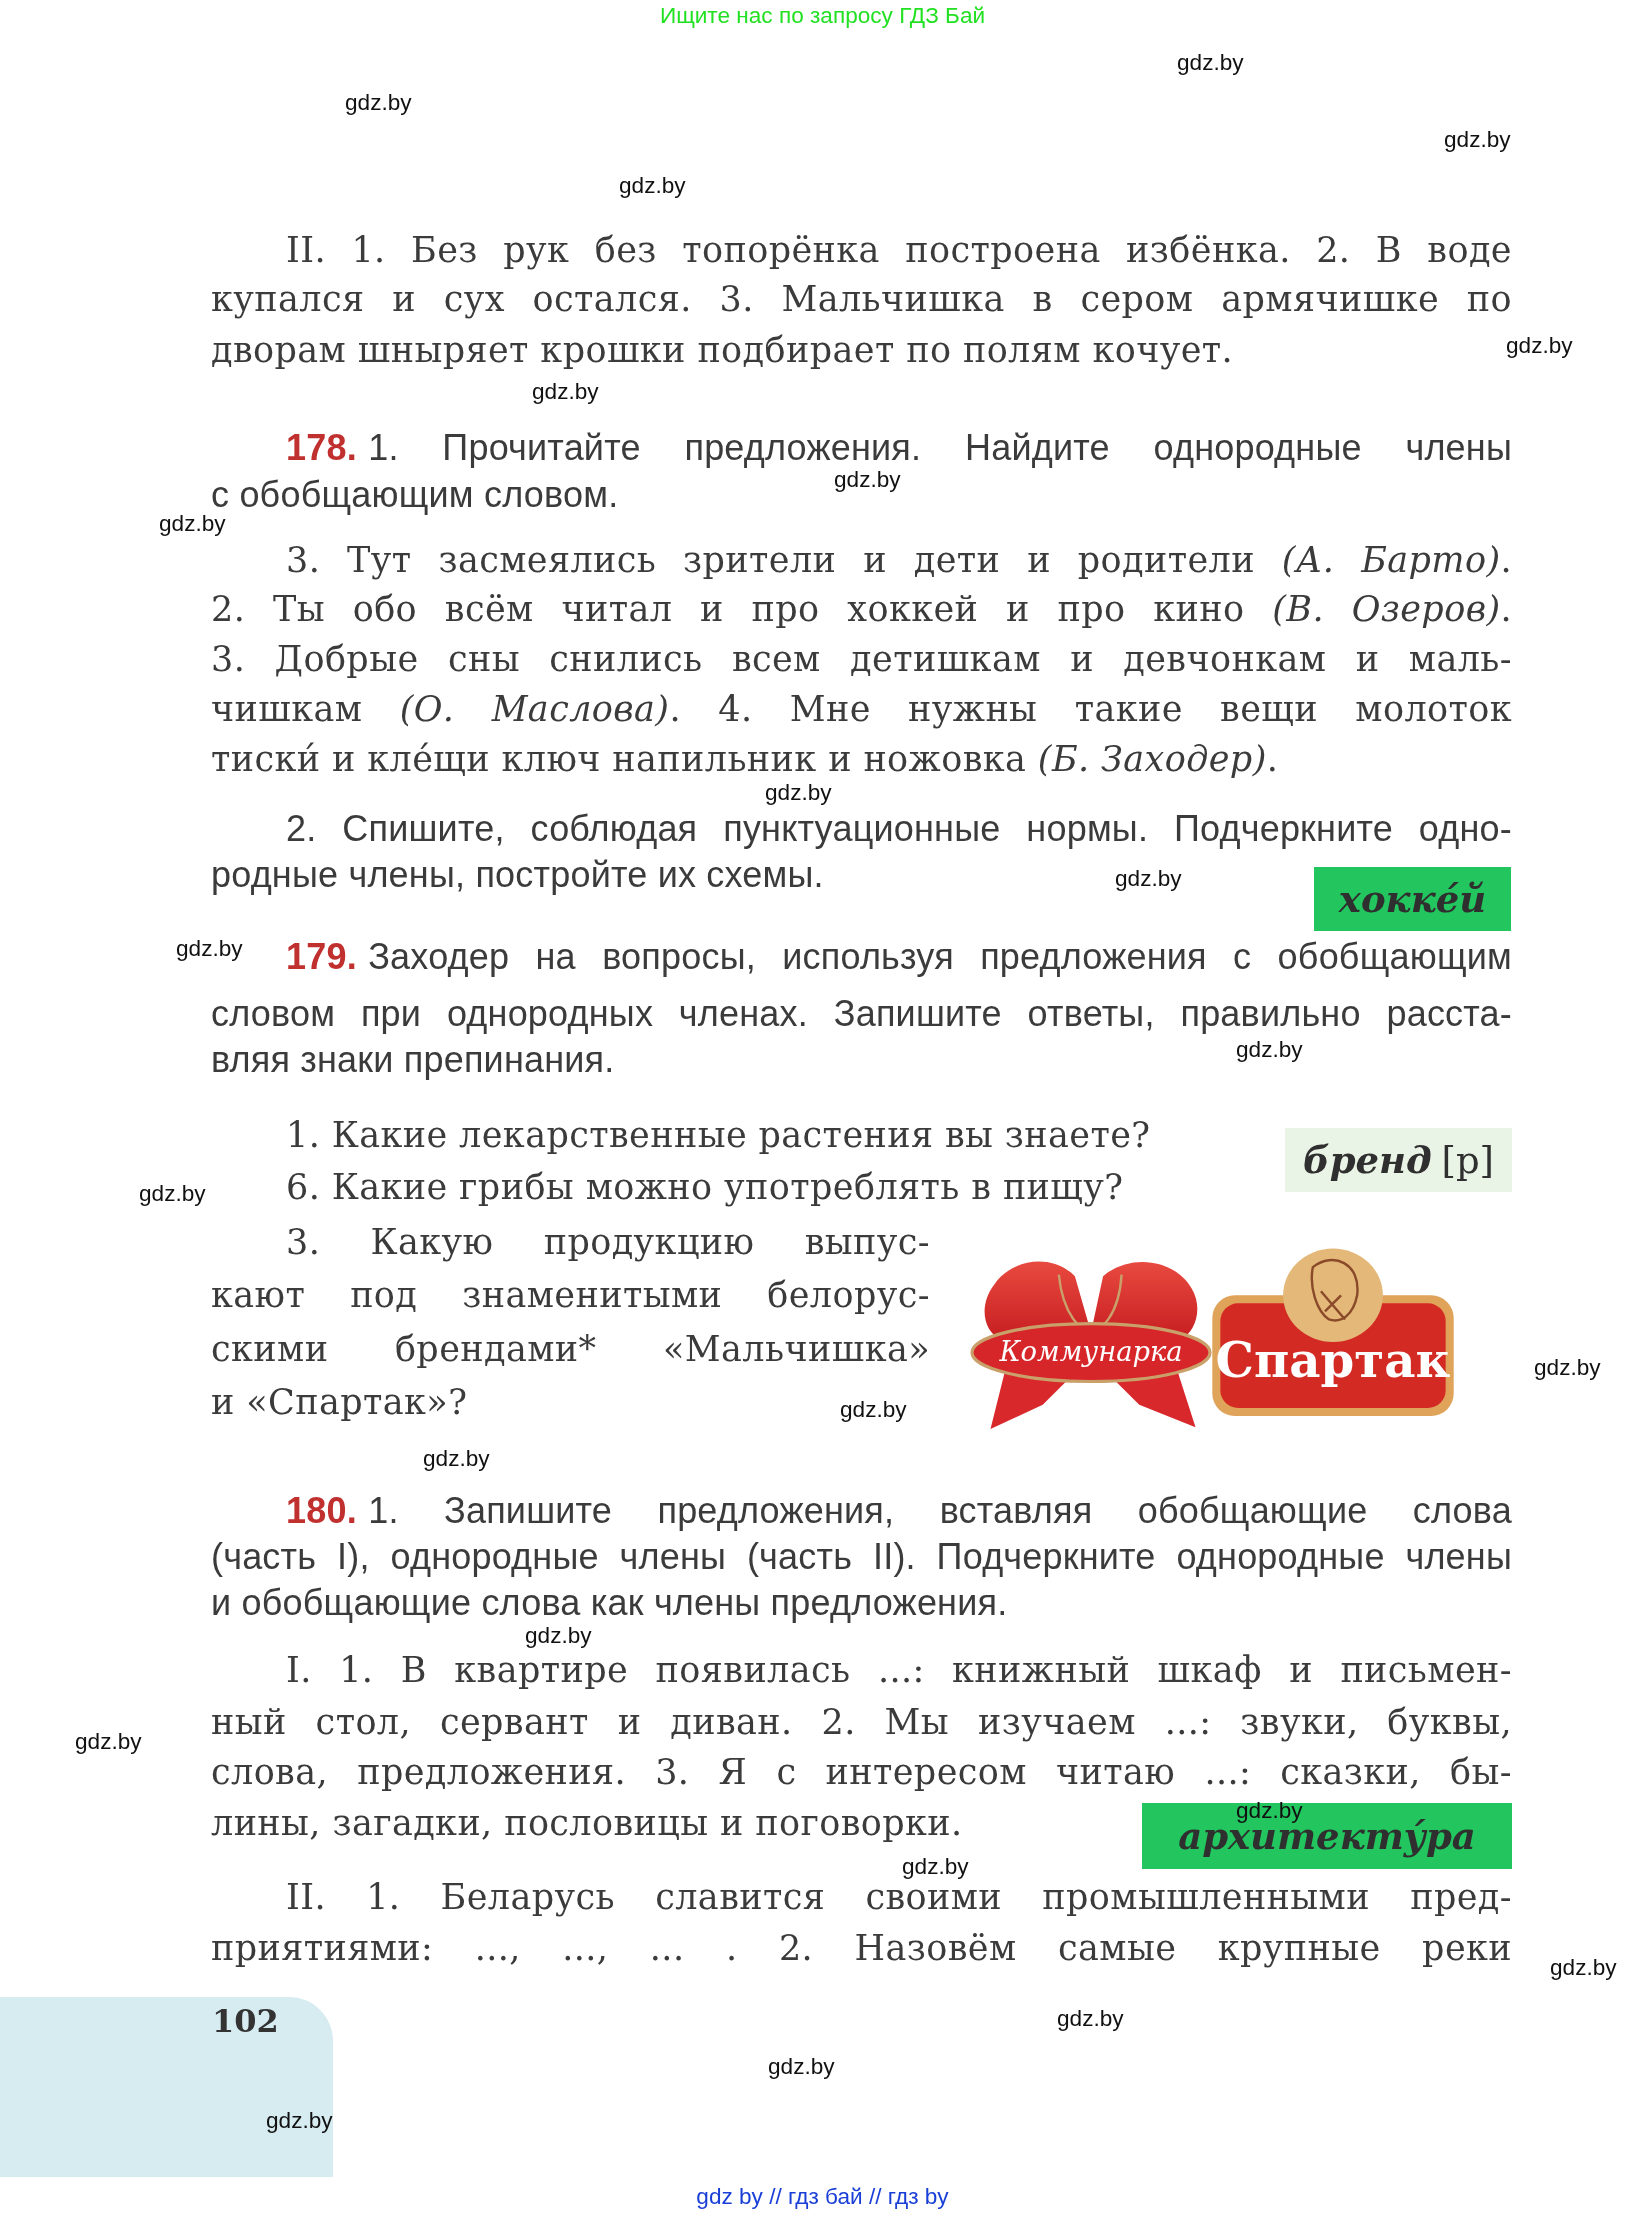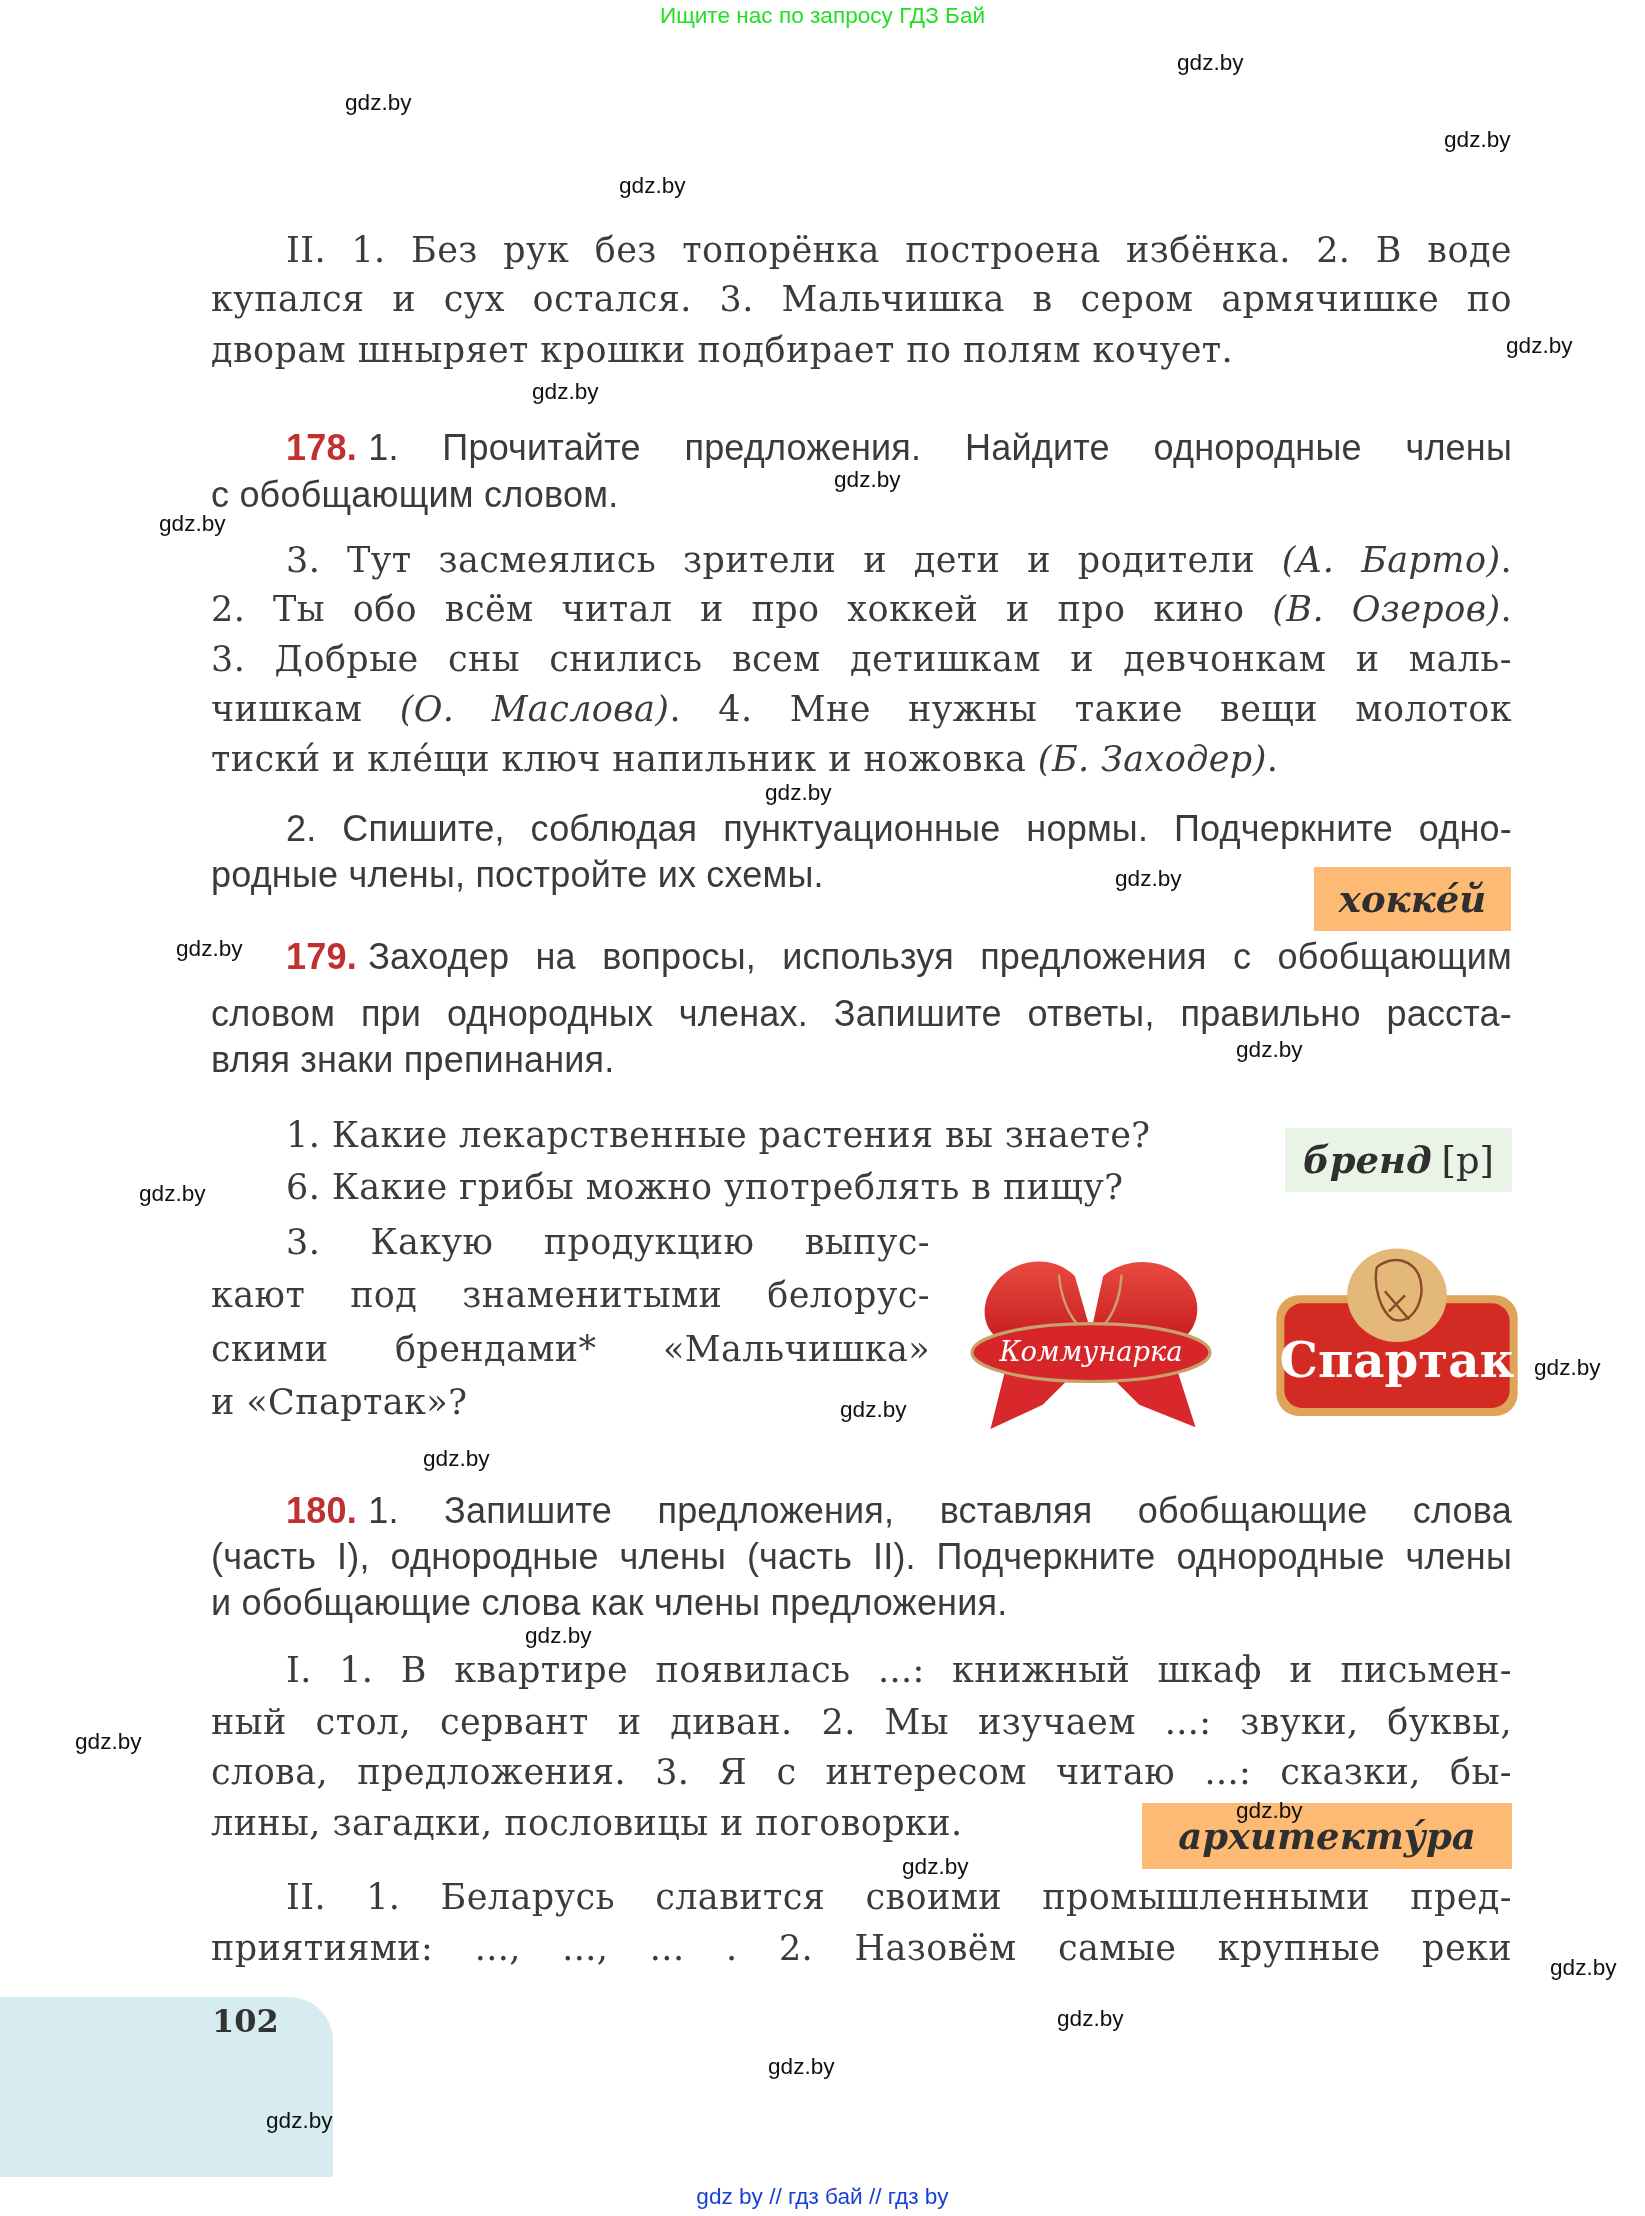--- a/index.html
+++ b/index.html
@@ -7,21 +7,21 @@
   .serif { font-family: "DejaVu Serif", "Liberation Serif", serif; font-size: 35px; letter-spacing: 0.4px; white-space: nowrap; color: #3b3b3b; }
   .sans { font-family: "Liberation Sans", "DejaVu Sans", sans-serif; font-size: 36px; white-space: nowrap; color: #3b3b3b; letter-spacing: 0.2px; }
   .num { color: #c0302f; font-weight: bold; }
   .it { font-style: italic; }
   .line { position: absolute; left: 211px; width: 1301px; line-height: 48px; height: 48px; }
   .just { text-align: justify; text-align-last: justify; }
   .wm { position: absolute; font-family: "Liberation Sans", "DejaVu Sans", sans-serif; font-size: 22.6px; color: #111; white-space: nowrap; text-align: center; }
   .header-note { position: absolute; top: 3.2px; left: 0; width: 1645px; text-align: center; font-family: "Liberation Sans", sans-serif; font-size: 22.6px; color: #22e022; }
   .footer { position: absolute; top: 2184px; left: 0; width: 1645px; text-align: center; font-family: "Liberation Sans", sans-serif; font-size: 22.6px; color: #1a3fd6; }
   .kwbox { position: absolute; display: flex; align-items: center; justify-content: center; font-family: "DejaVu Serif", "Liberation Serif", serif; font-size: 37px; color: #2f2f2f; }
-  .kw-peach { background: #fdba74; }
+  .kw-peach { background: #22c55e; }
   .kw-green { background: #eaf4e6; }
   .kw-bold { font-style: italic; font-weight: bold; }
   .page-tab { position: absolute; left: 0; top: 1997px; width: 333px; height: 180px; background: #d6ecf1; border-top-right-radius: 44px; }
   .page-num { position: absolute; left: 212px; top: 2002px; font-family: "DejaVu Serif", "Liberation Serif", serif; font-size: 32px; font-weight: bold; color: #333; }
   .logo { position: absolute; }
 </style>
 </head>
 <body>
 
 <div class="header-note">Ищите нас по запросу ГДЗ Бай</div>
@@ -90,21 +90,21 @@
       </defs>
       <path d="M40 50 C 60 20, 110 10, 140 40 L 160 110 L 175 40 C 210 10, 265 20, 285 55 C 300 80, 290 110, 270 120 L 50 120 C 25 110, 20 75, 40 50 Z" fill="url(#rg)"></path>
       <path d="M120 38 C 125 90, 150 110, 160 110 C 170 110, 195 90, 198 38" fill="none" stroke="#c9a06a" stroke-width="3"></path>
       <path d="M55 150 L 35 230 L 100 200 L 150 150 Z" fill="#d8282b"></path>
       <path d="M265 150 L 290 228 L 220 200 L 170 150 Z" fill="#d8282b"></path>
       <ellipse cx="160" cy="135" rx="148" ry="36" fill="#d6262a" stroke="#c9a06a" stroke-width="4"></ellipse>
       <text x="160" y="146" text-anchor="middle" font-family="DejaVu Serif, serif" font-style="italic" font-size="34" fill="#ffffff">Коммунарка</text>
     </svg>
   </div>
 
-  <div class="logo" style="left:1268px; top:1247px; width:258px; height:173px;">
+  <div class="logo" style="left:1204px; top:1247px; width:258px; height:173px;">
     <svg width="258" height="173" viewBox="0 0 320 215">
       <rect x="10" y="60" width="300" height="150" rx="28" fill="#e0a35a"></rect>
       <rect x="20" y="70" width="280" height="130" rx="22" fill="#d32a24"></rect>
       <ellipse cx="160" cy="60" rx="62" ry="58" fill="#e3b878"></ellipse>
       <path d="M135 25 C 160 5, 195 20, 190 60 C 185 85, 170 95, 155 90 C 140 80, 130 50, 135 25 Z" fill="none" stroke="#8a4a2a" stroke-width="3"></path>
       <path d="M145 55 L 175 90 M 150 80 L 170 60" stroke="#8a4a2a" stroke-width="3"></path>
       <text x="160" y="162" text-anchor="middle" font-family="DejaVu Serif, serif" font-weight="bold" font-size="60" fill="#ffffff">Спартак</text>
     </svg>
   </div>
 </div>

